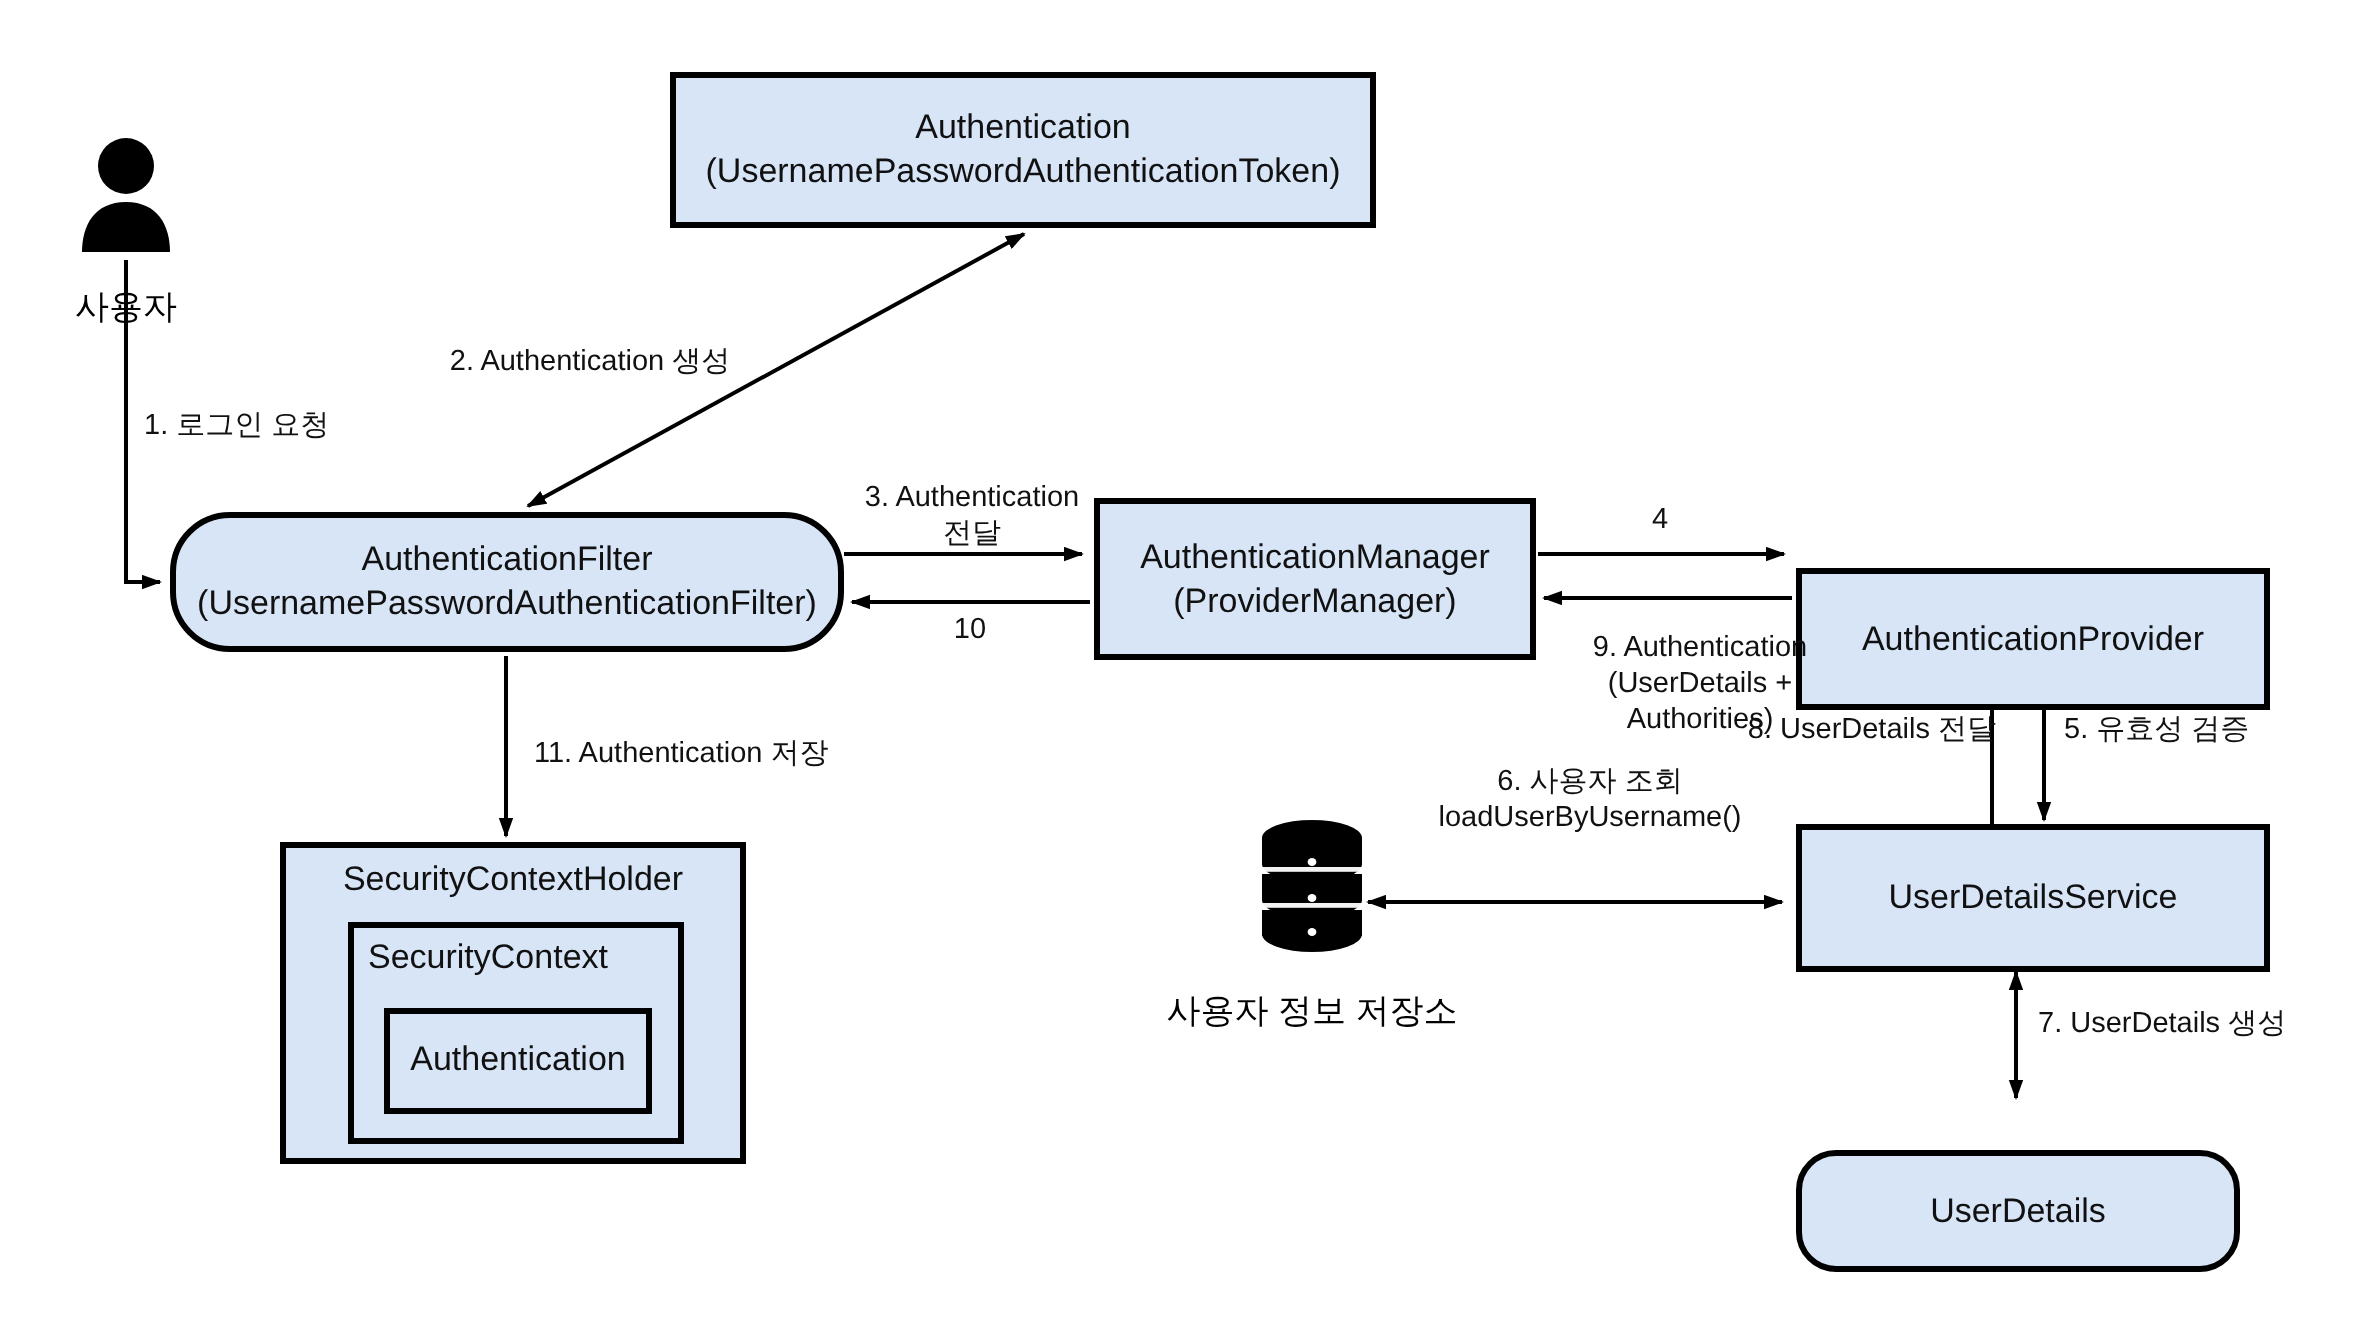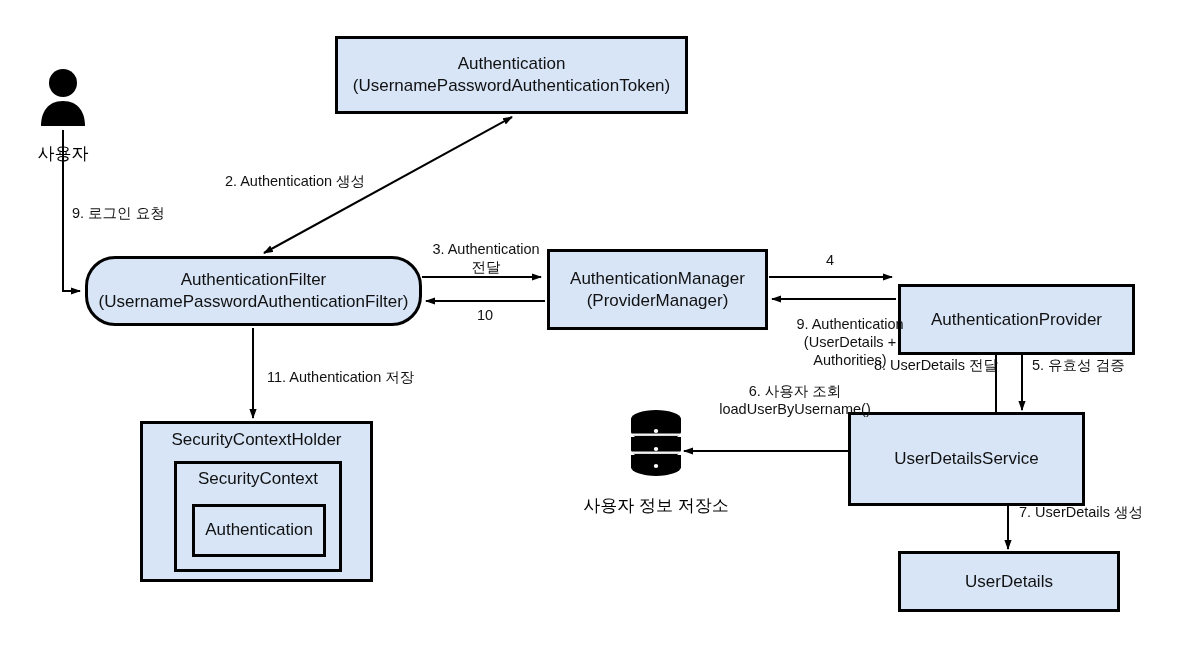--- a/index.html
+++ b/index.html
@@ -166,38 +166,38 @@
 
   <div class="node" style="left:547px; top:249px; width:221px; height:81px;">
     <span class="lines">AuthenticationManager
 (ProviderManager)</span>
   </div>
 
   <div class="node" style="left:898px; top:244px; width:237px; height:71px;margin-top:40px;">
     <span class="lines">AuthenticationProvider</span>
   </div>
 
-  <div class="node" style="left:848px; top:412px; width:237px; height:94px;">
+  <div class="node" style="left:898px; top:412px; width:237px; height:74px;">
     <span class="lines">UserDetailsService</span>
   </div>
 
-  <div class="node" style="left:898px; top:551px; width:222px; height:61px;">
+  <div class="node" style="left:898px; top:575px; width:222px; height:61px;border-radius:20px;">
     <span class="lines">UserDetails</span>
   </div>
 
   <div class="nested-box" style="left:140px; top:421px; width:233px; height:161px;"></div>
   <div class="nested-title" style="left:140px; top:430px; width:233px;">SecurityContextHolder</div>
 
   <div class="nested-box" style="left:174px; top:461px; width:168px; height:111px;"></div>
-  <div class="nested-title" style="left:174px; top:469px; width:168px;">SecurityContext</div>
+  <div class="nested-title" style="left:160px; top:469px; width:168px;">SecurityContext</div>
 
   <div class="nested-box" style="left:192px; top:504px; width:134px; height:53px;"></div>
   <div class="nested-title" style="left:192px; top:520px; width:134px;">Authentication</div>
 
-  <div class="lbl left" style="left:72px; top:204px; width:160px;">9. 로그인 요청</div>
+  <div class="lbl left" style="left:72px; top:204px; width:160px;">1. 로그인 요청</div>
 
   <div class="lbl" style="left:205px; top:172px; width:180px;">2. Authentication 생성</div>
 
   <div class="lbl" style="left:424px; top:240px; width:124px;">3. Authentication
 전달</div>
 
   <div class="lbl" style="left:800px; top:251px; width:60px;">4</div>
 
   <div class="lbl left" style="left:1032px; top:356px; width:130px;">5. 유효성 검증</div>
 

